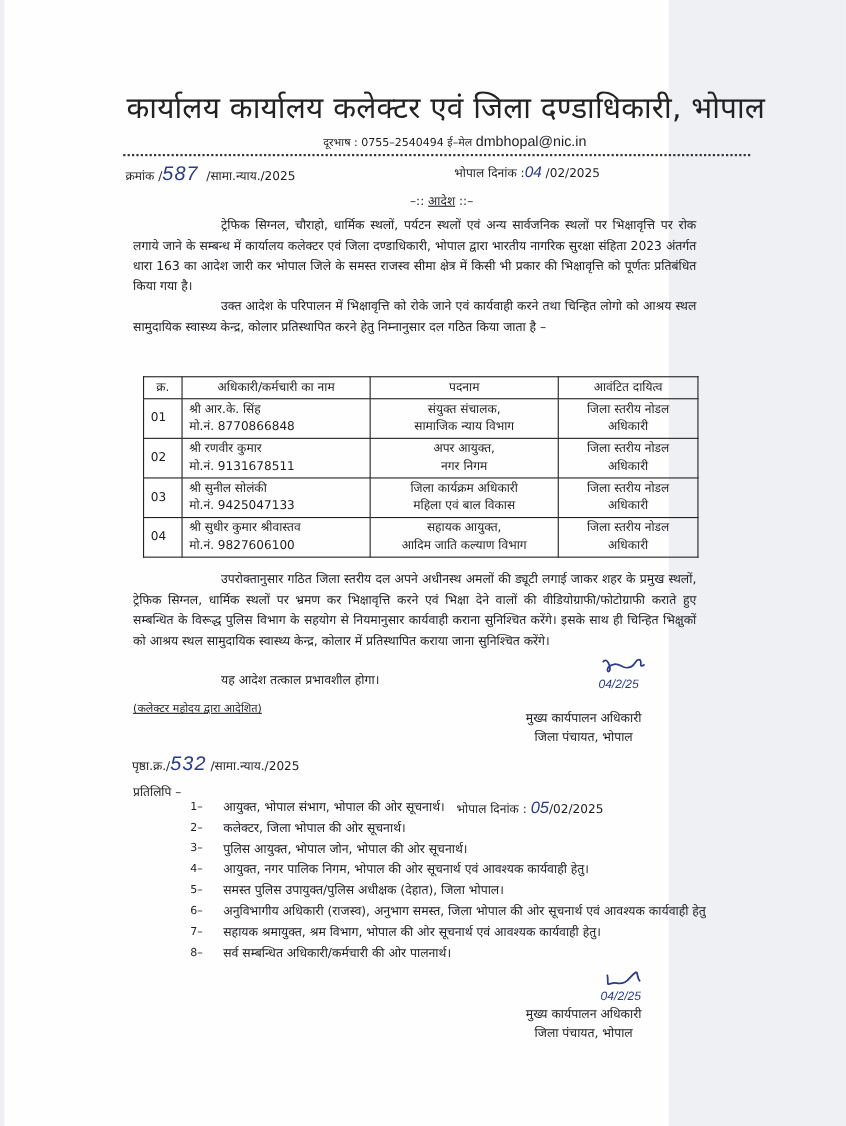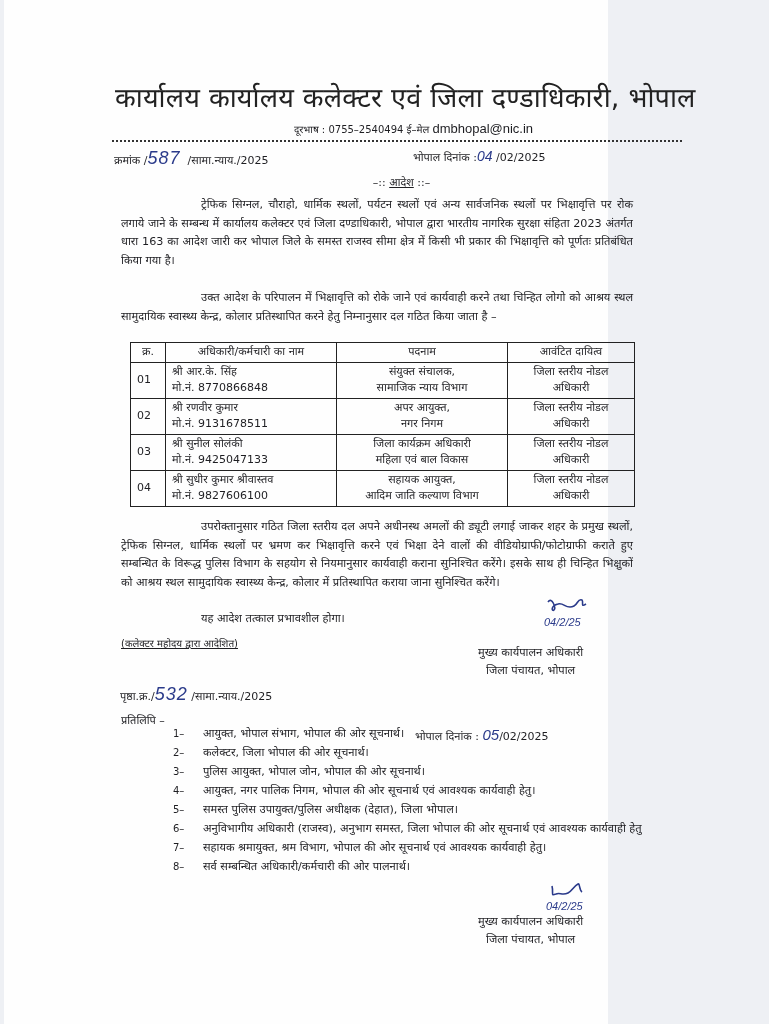--- a/index.html
+++ b/index.html
@@ -19,21 +19,21 @@
   .hand { font-family: "Liberation Sans", sans-serif; color: #2a3a8a; font-style: italic; }
   .ref { left: 110px; top: 148px; font-size: 11px; }
   .ref .hand { font-size: 18px; letter-spacing: 1px; }
   .refdate { left: 409px; top: 148px; font-size: 11px; }
   .refdate .hand { font-size: 14px; }
   .order-heading { left: 0; width: 759px; text-align: center; top: 174px; font-size: 11px; padding-left: 36px; box-sizing: border-box; }
   .order-heading u { text-decoration: underline; }
   .para { position: absolute; left: 117px; width: 512px; font-size: 11.2px; line-height: 18.5px; text-align: justify; }
   .para .indent { display: inline-block; width: 80px; }
   .p1 { top: 196px; }
-  .p2 { top: 270px; margin-top: 19px; }
+  .p2 { top: 270px; }
   table.team {
     position: absolute; left: 126px; top: 342px; width: 505px; border-collapse: collapse; font-size: 11px;
   }
   table.team td, table.team th {
     border: 1.3px solid #222; padding: 1px 6px; vertical-align: top; font-weight: normal; line-height: 16.5px;
   }
   table.team th { text-align: center; height: 16px; }
   table.team td.c1 { width: 22px; text-align: left; vertical-align: middle; }
   table.team td.c2 { width: 158px; }
   table.team td.c3 { width: 158px; text-align: center; }

